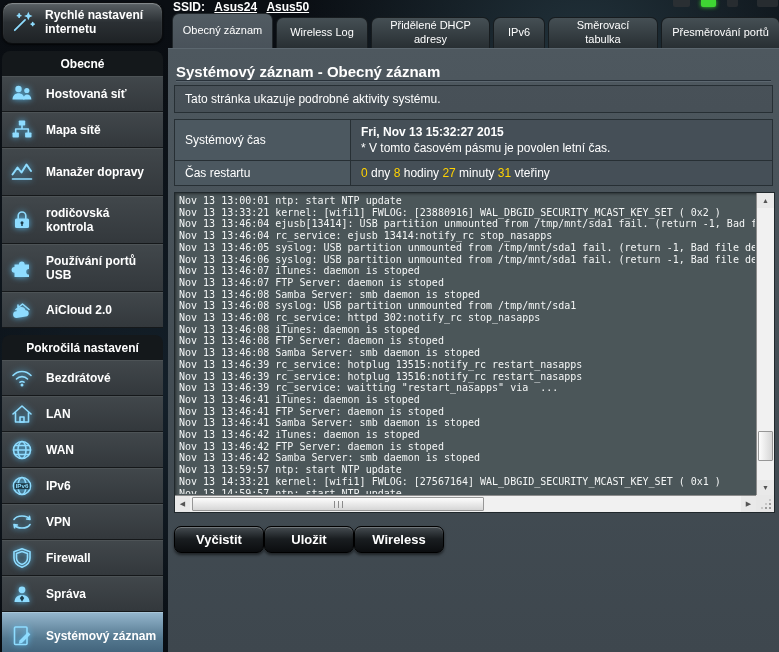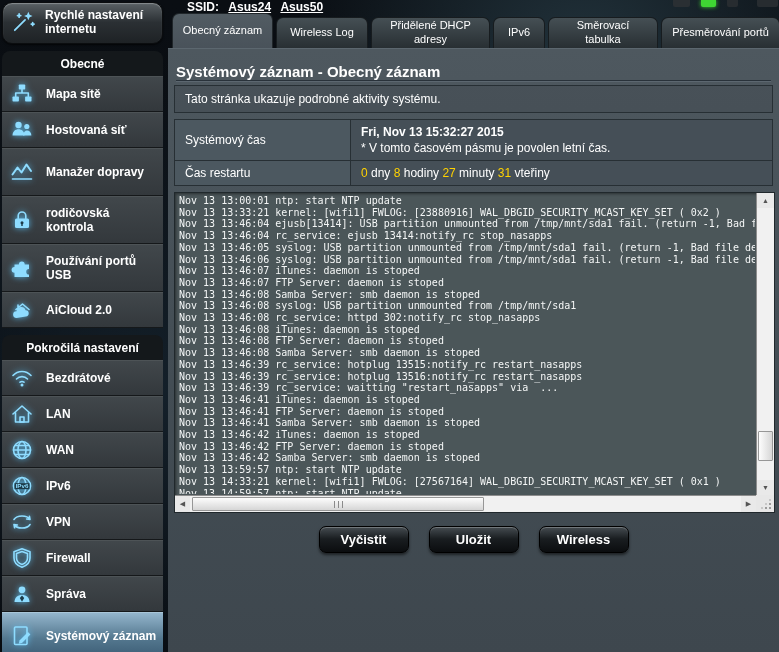--- a/index.html
+++ b/index.html
@@ -38,21 +38,21 @@
     border-top:1px solid #a9c6d8;
   }
   .menu .item .ic { width:32px; min-width:32px; display:flex; justify-content:center; }
   .menu .item .ic svg { filter:drop-shadow(0 0 3px rgba(90,200,255,.85)); }
   .ic svg { stroke:#8edcff; fill:none; stroke-width:1.6; stroke-linecap:round; stroke-linejoin:round; }
   .ic svg .fl { fill:#8edcff; stroke:none; }
   .ic svg .dk { fill:#1d3b49; stroke:none; }
 
   
   .main { position:absolute; left:168px; top:0; right:0; bottom:0; }
-  .ssid-row { position:absolute; top:0; left:19px; font-size:12px; font-weight:bold; white-space:nowrap; }
+  .ssid-row { position:absolute; top:0; left:5px; font-size:12px; font-weight:bold; white-space:nowrap; }
   .ssid-row a { color:#fff; text-decoration:underline; margin-left:6px; cursor:pointer; }
   .hdr-stub { position:absolute; top:0; height:7px; border-radius:0 0 2px 2px; }
 
   .tabs { position:absolute; top:13px; left:4px; display:flex; gap:3px; align-items:flex-end; }
   .tab {
     background:linear-gradient(#454f54, #282f33);
     border:1px solid #171c1f; border-bottom:none; border-radius:7px 7px 0 0;
     color:#fff; font-size:11px; line-height:1.25; text-align:center;
     padding:2px 9px; height:31px; display:flex; align-items:center; justify-content:center;
     cursor:pointer; white-space:pre-line;
@@ -102,21 +102,21 @@
     background:linear-gradient(90deg,#fdfdfd,#d6d6d6); border:1px solid #979797; border-radius:1px; cursor:pointer; }
   .hthumb { position:absolute; top:1px; bottom:1px; left:17px; width:292px;
     background:linear-gradient(#fdfdfd,#d6d6d6); border:1px solid #979797; border-radius:1px; cursor:pointer;
     display:flex; align-items:center; justify-content:center; }
   .hthumb .grip { width:9px; height:7px; background:repeating-linear-gradient(90deg,#8a8a8a 0 1px, transparent 1px 4px); }
   .corner { position:absolute; right:0; bottom:0; width:18px; height:17px; background:#e7e7e7; }
   .corner .dot { position:absolute; right:3px; bottom:3px; width:2px; height:2px; background:#9a9a9a;
     box-shadow:-4px 0 #9a9a9a, 0 -4px #9a9a9a, -4px -4px #c7c7c7, -8px 0 #c7c7c7, 0 -8px #c7c7c7; }
 
   
-  .btn-row { margin-top:13px; display:flex; justify-content:center; gap:20px; }
+  .btn-row { margin-top:13px; display:flex; justify-content:flex-start; }
   .btn {
     min-width:90px; height:27px; padding:0 14px;
     background:linear-gradient(#454c51, #191d20 48%, #0b0d0f);
     border:1px solid #000; border-radius:7px;
     color:#fff; font-weight:bold; font-size:13px; font-family:"Liberation Sans",sans-serif;
     box-shadow:inset 0 1px 0 rgba(255,255,255,.25), 0 2px 3px rgba(0,0,0,.55);
     display:flex; align-items:center; justify-content:center; cursor:pointer;
   }
 </style>
 </head>
@@ -135,38 +135,38 @@
           </svg>
       </span>
       <span>Rychlé nastavení internetu</span>
     </div>
 
     <div class="side-section-header">Obecné</div>
     <div class="menu">
       <div class="item h36">
         <span class="ic">
           <svg width="24" height="24" viewBox="0 0 24 24">
+              <circle class="fl" cx="8.5" cy="7" r="3.2"></circle>
+              <path class="fl" d="M2.5 17.5 c0-4.2 3-6.2 6-6.2 s6 2 6 6.2 z"></path>
+              <circle class="fl" cx="16.8" cy="8.5" r="2.6"></circle>
+              <path class="fl" d="M13 17.5 c.4-3.4 2.2-5 4-5 2.3 0 4.2 1.7 4.4 5 z"></path>
+            </svg>
+        </span>
+        <span>Hostovaná síť</span>
+      </div>
+      <div class="item h36">
+        <span class="ic">
+          <svg width="24" height="24" viewBox="0 0 24 24">
               <rect class="fl" x="8.8" y="2.5" width="6.4" height="5" rx="0.8"></rect>
               <rect class="fl" x="2.5" y="14.5" width="6.4" height="5" rx="0.8"></rect>
               <rect class="fl" x="15.1" y="14.5" width="6.4" height="5" rx="0.8"></rect>
               <path d="M12 7.5 v3.5 M5.7 14.5 v-3.5 h12.6 v3.5"></path>
             </svg>
         </span>
         <span>Mapa sítě</span>
-      </div>
-      <div class="item h36">
-        <span class="ic">
-          <svg width="24" height="24" viewBox="0 0 24 24">
-              <circle class="fl" cx="8.5" cy="7" r="3.2"></circle>
-              <path class="fl" d="M2.5 17.5 c0-4.2 3-6.2 6-6.2 s6 2 6 6.2 z"></path>
-              <circle class="fl" cx="16.8" cy="8.5" r="2.6"></circle>
-              <path class="fl" d="M13 17.5 c.4-3.4 2.2-5 4-5 2.3 0 4.2 1.7 4.4 5 z"></path>
-            </svg>
-        </span>
-        <span>Hostovaná síť</span>
       </div>
       <div class="item h48">
         <span class="ic">
           <svg width="24" height="24" viewBox="0 0 24 24">
               <path d="M2.5 14.5 l5-7 4 5 5-8 4.5 6.5" stroke-width="2"></path>
               <path d="M2.5 19 h19"></path>
             </svg>
         </span>
         <span>Manažer dopravy</span>
       </div>

